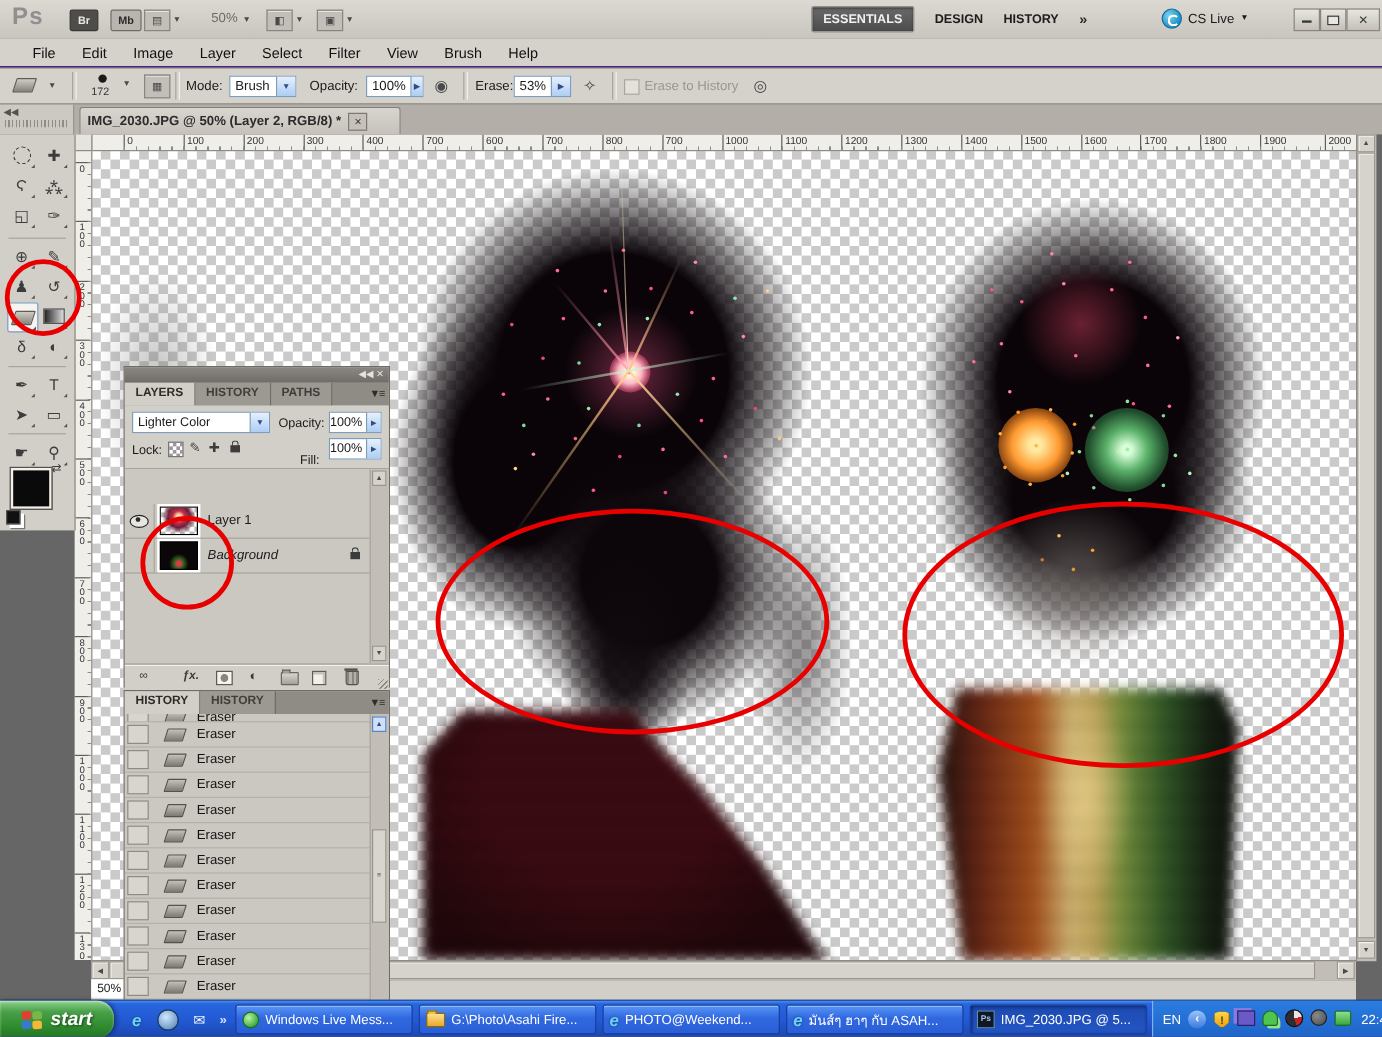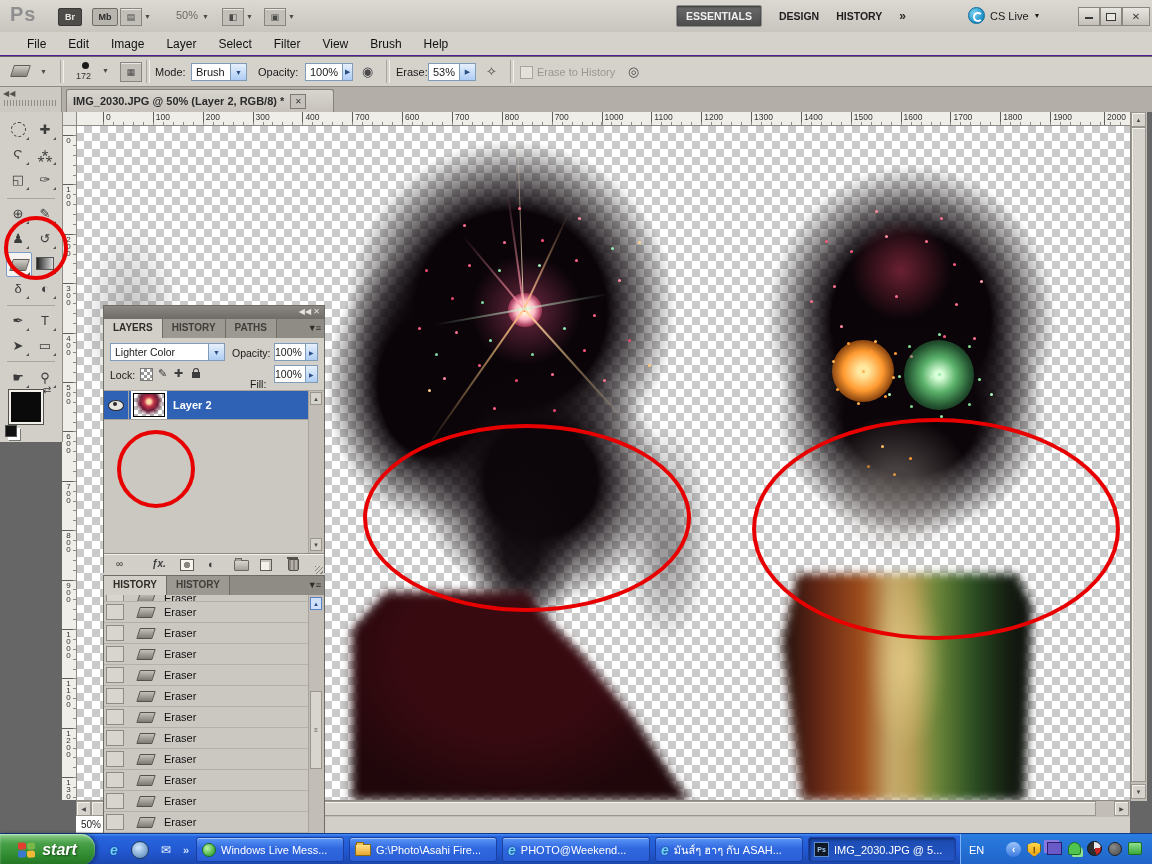--- a/index.html
+++ b/index.html
@@ -171,21 +171,21 @@
     display:flex;align-items:center;gap:5px;padding:0 5px;box-sizing:border-box;color:#fff;font-size:11px;white-space:nowrap;overflow:hidden;}
   .task.active{background:linear-gradient(#16railway,#1c4bb0) ;background:linear-gradient(#1c4bb0,#2355c4);box-shadow:inset 1px 1px 3px rgba(0,10,40,.6);}
   .task .lbl{overflow:hidden;text-overflow:ellipsis;}
   .tico{flex:none;display:inline-flex;align-items:center;justify-content:center;}
   .ico-ie{font-weight:bold;font-style:italic;color:#6fd0f8;font-size:14px;text-shadow:0 0 2px #08406e;}
   .ico-folder{width:14px;height:10px;background:linear-gradient(#ffe08a,#e8a830);border:1px solid #8a6a10;border-radius:1px;position:relative;}
   .ico-folder::before{content:"";position:absolute;left:0;top:-3px;width:6px;height:2px;background:#f0c050;border:1px solid #8a6a10;border-bottom:none;}
   .ico-msn{width:12px;height:12px;border-radius:50%;background:radial-gradient(circle at 35% 35%,#bff3a8,#3fae3f 70%);border:1px solid #1e6e1e;}
   .ico-ps{width:13px;height:13px;background:#101826;border:1px solid #5a8cc8;color:#9fc6e8;font-size:7px;font-weight:bold;display:flex;align-items:center;justify-content:center;}
   .tray{position:absolute;right:0;top:0;width:192px;height:31px;background:linear-gradient(#2a7de0,#1f63c8);
-    border-left:1px solid #7db2f4;display:flex;align-items:center;gap:22px;padding-left:8px;box-sizing:border-box;color:#fff;}
+    border-left:1px solid #7db2f4;display:flex;align-items:center;gap:6px;padding-left:8px;box-sizing:border-box;color:#fff;}
   .tray-ico{width:13px;height:13px;flex:none;display:inline-flex;align-items:center;justify-content:center;font-size:9px;}
   .t-hide{width:15px;height:15px;border-radius:50%;background:linear-gradient(#9cc4f8,#3a7ae0);color:#fff;font-weight:bold;font-size:10px;}
   .t-shield{width:12px;height:13px;background:linear-gradient(#ffd84a,#e8a010);border:1px solid #8a6000;
     clip-path:polygon(50% 0,100% 18%,100% 60%,50% 100%,0 60%,0 18%);color:#5a3a00;font-weight:bold;font-size:9px;}
   .t-net{width:13px;height:11px;background:#6a5ac8;border:1px solid #2a2070;box-shadow:-3px -2px 0 #8a7ae0;}
   .t-person{width:11px;height:11px;border-radius:50% 50% 20% 20%;background:#4fc44f;border:1px solid #1e6e1e;box-shadow:3px 3px 0 -1px #8fe08f;}
   .t-media{width:13px;height:13px;border-radius:50%;border:1px solid #111;background:conic-gradient(#e8e8e8 0 22%,#c42424 22% 45%,#2e2e2e 45% 100%);}
   .t-vol{width:12px;height:12px;border-radius:50%;background:radial-gradient(circle at 35% 35%,#8a8a8a,#4a4a4a);border:1px solid #222;}
   .t-usb{width:12px;height:11px;background:linear-gradient(#8fe08f,#3aa83a);border:1px solid #1e6e1e;border-radius:2px;}
   .tray .time{font-size:11px;margin-left:2px;}
@@ -447,28 +447,36 @@
       <div class="lock-ico" style="left:54px">✎</div>
       <div class="lock-ico" style="left:70px">✚</div>
       <div class="lock-ico" style="left:88px;top:30px"><span class="padlock"></span></div>
       <div class="lp-label" style="left:146px;top:40px">Fill:</div>
       <div class="spin" style="left:170px;top:27px;width:44px">
         <span class="v">100%</span>
         <span class="a">▶</span>
       </div>
     </div>
     <div class="layers-list">
-      <div class="lrow sel" style="top:0">
+      <div class="lrow" style="top:29px">
         <div class="eye-well">
             <span class="eye"></span>
           </div>
         <div class="lthumb">
             <span class="fw"></span>
           </div>
-        <span class="lname" style="font-weight:bold">Layer 2</span>
+        <span class="lname">Layer 1</span>
+      </div>
+      <div class="lrow" style="top:58px">
+        <div class="eye-well"></div>
+        <div class="lthumb dark">
+            <span class="fw"></span>
+          </div>
+        <span class="lname" style="font-style:italic">Background</span>
+        <span style="margin-left:auto;margin-right:10px"><span class="padlock"></span></span>
       </div>
       <div class="pscroll" style="height:162px">
         <div class="ar" style="top:1px">▲</div>
         <div class="ar" style="top:147px">▼</div>
       </div>
     </div>
     <div class="lp-bottom">
       <span class="lpb-ico" style="left:12px;font-size:10px;letter-spacing:-2px">∞</span>
       <span class="lpb-ico" style="left:48px;font-style:italic;font-weight:bold;font-size:10px">ƒx.</span>
       <span class="lpb-ico" style="left:76px;top:4px"><span class="mask-ico"></span></span>

